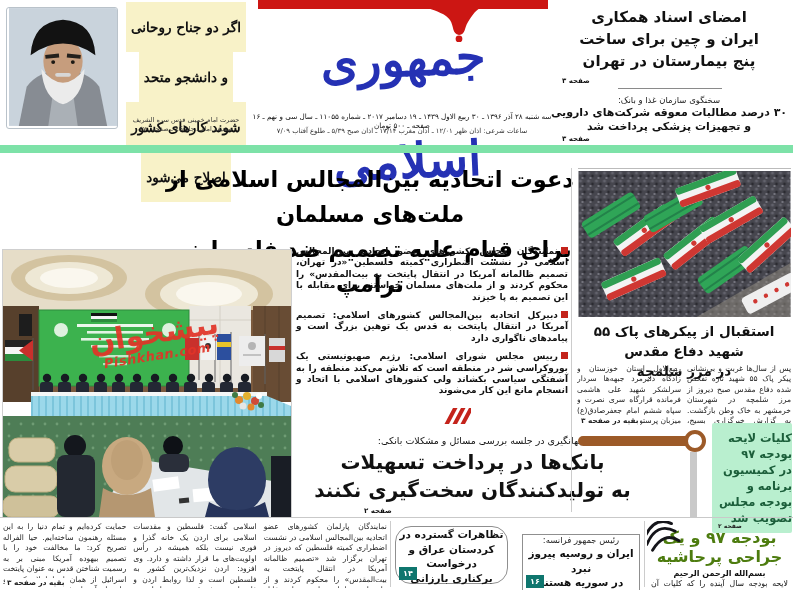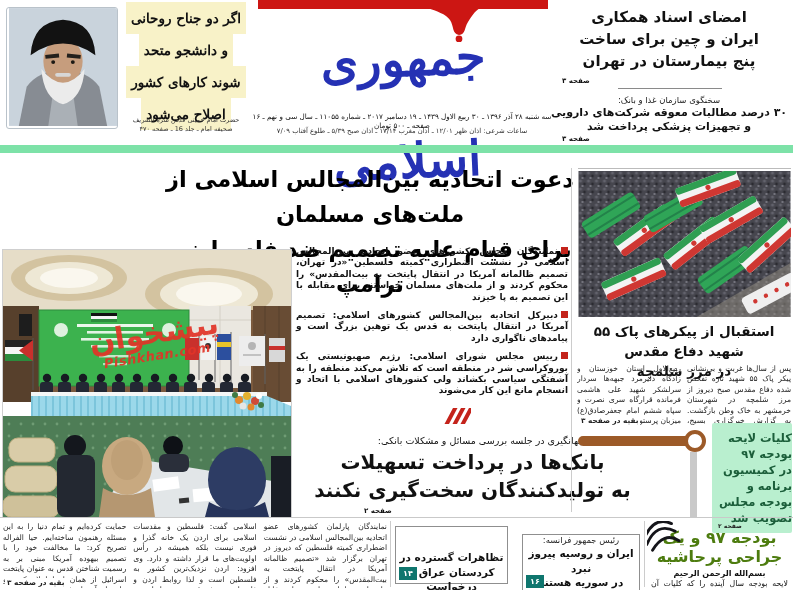--- a/index.html
+++ b/index.html
@@ -5,21 +5,21 @@
   html,body{margin:0;padding:0;background:#888;}
   .page{position:relative;width:793px;height:590px;margin:0 auto;background:#fff;overflow:hidden;
         direction:rtl;font-family:"DejaVu Sans",sans-serif;color:#111;}
   .abs{position:absolute;}
   .ctr{text-align:center;}
   .jst{text-align:justify;text-justify:inter-word;}
 
   
   .imam-photo{left:6px;top:7px;width:110px;height:120px;border:1px solid #b9c2ca;border-radius:3px;overflow:hidden;}
   .quote{left:116px;top:2px;width:140px;font-family:"DejaVu Serif",serif;font-size:13.5px;line-height:28px;font-weight:bold;}
-  .quote span.ql{background:#f8f2c8;padding:2px 5px;display:inline-block;}
+  .quote span.ql{background:#f8f2c8;padding:11px 5px;display:inline-block;}
   .quote div{text-align:center;}
   .attr{left:116px;top:116px;width:140px;font-size:6.5px;line-height:9px;color:#333;}
   .redstrip{left:258px;top:0;width:290px;height:9px;background:#cc1613;}
   .dripsvg{left:428px;top:8px;width:52px;height:34px;}
   .mast{left:252px;top:8px;width:302px;height:102px;font-family:"DejaVu Serif",serif;font-weight:bold;
         font-size:48px;line-height:102px;color:#2531b4;transform:rotate(-2.5deg);letter-spacing:-1px;}
   .dateline{left:250px;top:112px;width:304px;font-size:7.2px;color:#111;}
   .prayer{left:250px;top:127px;width:304px;font-size:6.8px;color:#333;}
   .mintbar{left:0;top:145px;width:793px;height:8px;background:#7de2a8;}
 
@@ -64,21 +64,21 @@
   .budget div{font-size:11.5px;font-weight:800;line-height:16px;color:#1b5e3a;text-align:right;}
   .budget .pg{position:absolute;left:6px;bottom:4px;font-size:6px;font-weight:bold;color:#222;}
 
   
   .botline{left:0;top:517px;width:793px;height:1px;background:#c9c9c9;}
   .vline{width:1px;background:#ccc;}
   .botart{left:3px;top:522px;width:384px;height:66px;display:flex;gap:7px;overflow:hidden;}
   .botart .col{flex:1;font-size:7.6px;line-height:10.5px;color:#222;position:relative;}
   .ba-more{position:absolute;bottom:0;left:2px;}
   .nbox{border:1px solid #8f8f8f;box-sizing:border-box;background:#fff;}
-  .boxA{left:395px;top:526px;width:113px;height:58px;padding-top:23px;}
+  .boxA{left:395px;top:526px;width:113px;height:58px;padding-top:0;border-radius:16px;}
   .boxB{left:522px;top:534px;width:118px;height:58px;}
   .nbox .ln{font-size:10.5px;font-weight:bold;line-height:14.5px;text-align:center;}
   .nbox .kick{font-size:8.5px;text-align:center;color:#222;margin-bottom:1px;}
   .badge{position:absolute;left:3px;bottom:3px;width:18px;height:13px;background:#0f766e;color:#fff;
          font-size:8px;font-weight:bold;line-height:13px;text-align:center;}
   .edit{left:647px;top:521px;width:145px;height:69px;overflow:hidden;}
   .edit .ttl{margin-top:7px;font-size:16px;font-weight:700;color:#4d7c0f;text-align:center;}
   .edit .bis{margin-top:3px;font-size:8px;font-weight:bold;text-align:center;}
   .edit .bod{margin-top:1px;padding:0 4px;font-size:7.8px;line-height:10.5px;}
   .stamp{position:absolute;left:-4px;top:-5px;width:38px;height:38px;}

